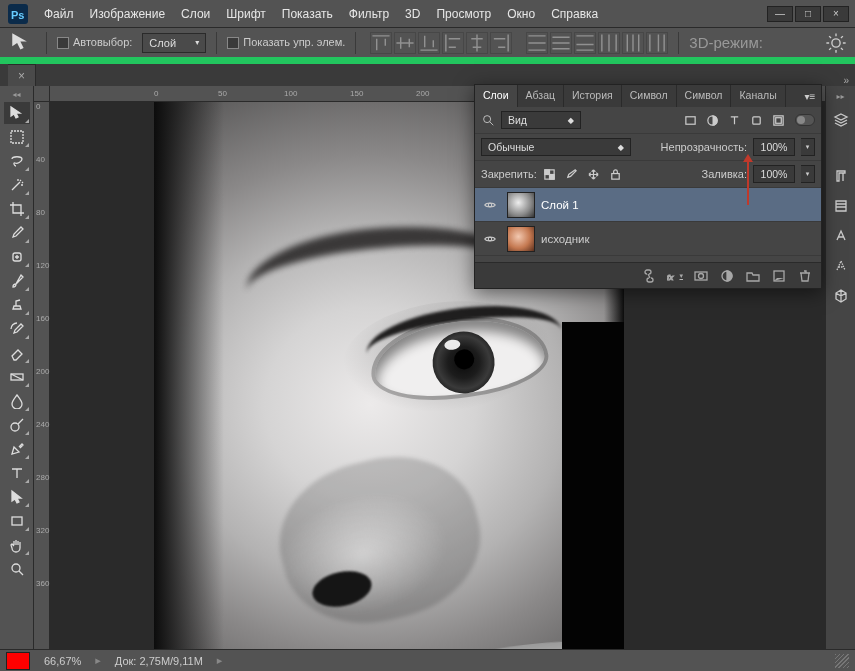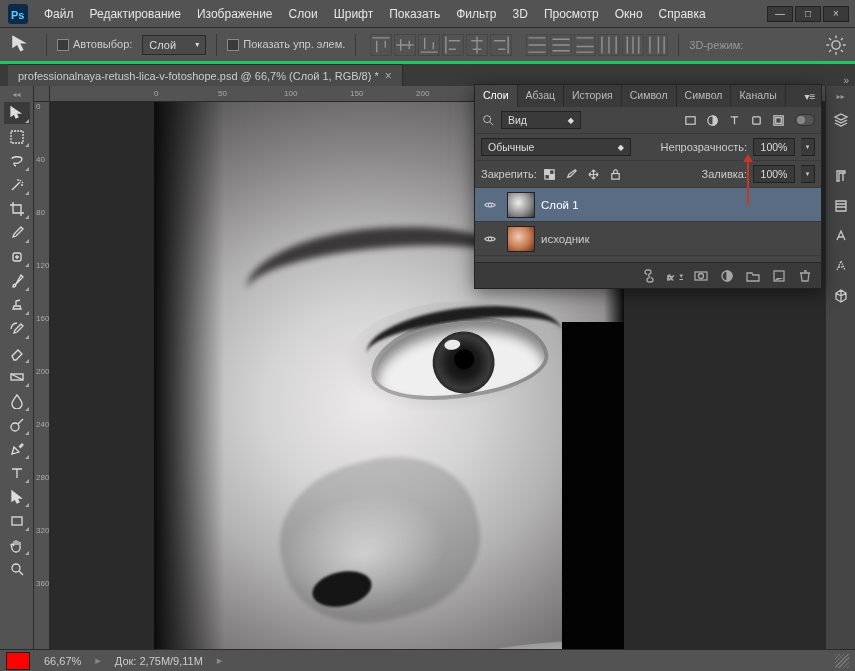--- a/index.html
+++ b/index.html
@@ -6,29 +6,29 @@
   body { width: 855px; height: 671px; background: #535353; color: #ccc; font-size: 11px; overflow: hidden; position: relative; }
 
   
   .menubar { height: 28px; background: #535353; display: flex; align-items: center; padding: 0 6px; border-bottom: 1px solid #2a2a2a; }
   .menubar .logo { width: 24px; height: 24px; display:flex; align-items:center; justify-content:center; margin-right: 6px; }
   .menubar .menu-item { padding: 4px 8px; color: #e6e6e6; font-size: 12px; cursor: default; }
   .window-controls { margin-left: auto; display:flex; gap:2px; }
   .window-btn { width: 26px; height: 16px; background: #3a3a3a; border:1px solid #222; display:flex; align-items:center; justify-content:center; color:#ccc; font-size:10px;}
 
   
-  .optionsbar { height: 36px; background: #535353; border-bottom: 3px solid #22c55e; display:flex; align-items:center; padding:0 8px; gap:10px; font-size:11px; }
+  .optionsbar { height: 36px; background: #535353; border-bottom: 7px solid #22c55e; display:flex; align-items:center; padding:0 8px; gap:10px; font-size:11px; }
   .opt-icon { width:28px; height:24px; display:flex; align-items:center; justify-content:center; border:1px solid transparent; }
   .chk { width:12px; height:12px; border:1px solid #888; background:#3a3a3a; display:inline-block; margin-right:4px; vertical-align:middle;}
   .dropdown { height:20px; background:#4a4a4a; border:1px solid #2a2a2a; display:flex; align-items:center; padding:0 6px; gap:6px; font-size:11px; color:#ddd;}
   .dropdown .arrow { margin-left:auto; font-size:8px; }
   .sep { width:1px; height:22px; background:#3a3a3a; }
   .align-group { display:flex; gap:2px; margin-left:4px; }
   .tiny-btn { width:22px; height:22px; background:#535353; border:1px solid #3a3a3a; opacity:0.45; display:flex; align-items:center; justify-content:center;}
-  .mode3d { color:#999; font-size:11px; }
+  .mode3d { color:#999; font-size:15px; }
   .gear-btn { width:22px; height:22px; display:flex; align-items:center; justify-content:center;}
 
   
   .doctabs { height: 22px; background:#3a3a3a; display:flex; align-items:flex-end; padding-left:8px;}
   .doctab { height:22px; background:#535353; padding:4px 10px; font-size:11px; color:#ccc; display:flex; align-items:center; gap:6px; border-right:1px solid #2a2a2a; border-top:1px solid #2a2a2a; }
   .doctab.active { background:#4a4a4a; }
   .doctab .close { font-size:12px; color:#aaa; }
   .doctabs .expand { margin-left:auto; margin-right:6px; color:#aaa; font-size:10px;}
 
   
@@ -115,21 +115,20 @@
 <body>
 
 <div class="menubar">
   <div class="logo">
     <svg viewBox="0 0 24 24">
         <rect x="2" y="2" width="20" height="20" rx="3" fill="#0b2b4a"></rect>
         <text x="5" y="17" font-size="11" fill="#6cf" font-family="Arial" font-weight="bold">Ps</text>
       </svg>
   </div>
   <div class="menu-item">Файл</div>
-  <div class="menu-item">Редактирование</div>
   <div class="menu-item">Изображение</div>
   <div class="menu-item">Слои</div>
   <div class="menu-item">Шрифт</div>
   <div class="menu-item">Показать</div>
   <div class="menu-item">Фильтр</div>
   <div class="menu-item">3D</div>
   <div class="menu-item">Просмотр</div>
   <div class="menu-item">Окно</div>
   <div class="menu-item">Справка</div>
   <div class="window-controls">
@@ -223,21 +222,20 @@
   <div class="gear-btn" style="margin-left:auto">
     <svg viewBox="0 0 16 16">
         <circle cx="8" cy="8" r="3" stroke="#ccc" fill="none"></circle>
         <path d="M8 1v2M8 13v2M1 8h2M13 8h2M3 3l1.4 1.4M11.6 11.6L13 13M13 3l-1.4 1.4M4.4 11.6L3 13" stroke="#ccc"></path>
       </svg>
   </div>
 </div>
 
 <div class="doctabs">
   <div class="doctab active">
-    <span>professionalnaya-retush-lica-v-fotoshope.psd @ 66,7% (Слой 1, RGB/8) *</span>
     <span class="close">×</span>
   </div>
   <div class="expand">»</div>
 </div>
 
 <div class="workarea">
 
   <div class="toolbar">
     <div class="collapse">◂◂</div>
     <div class="tool active">

